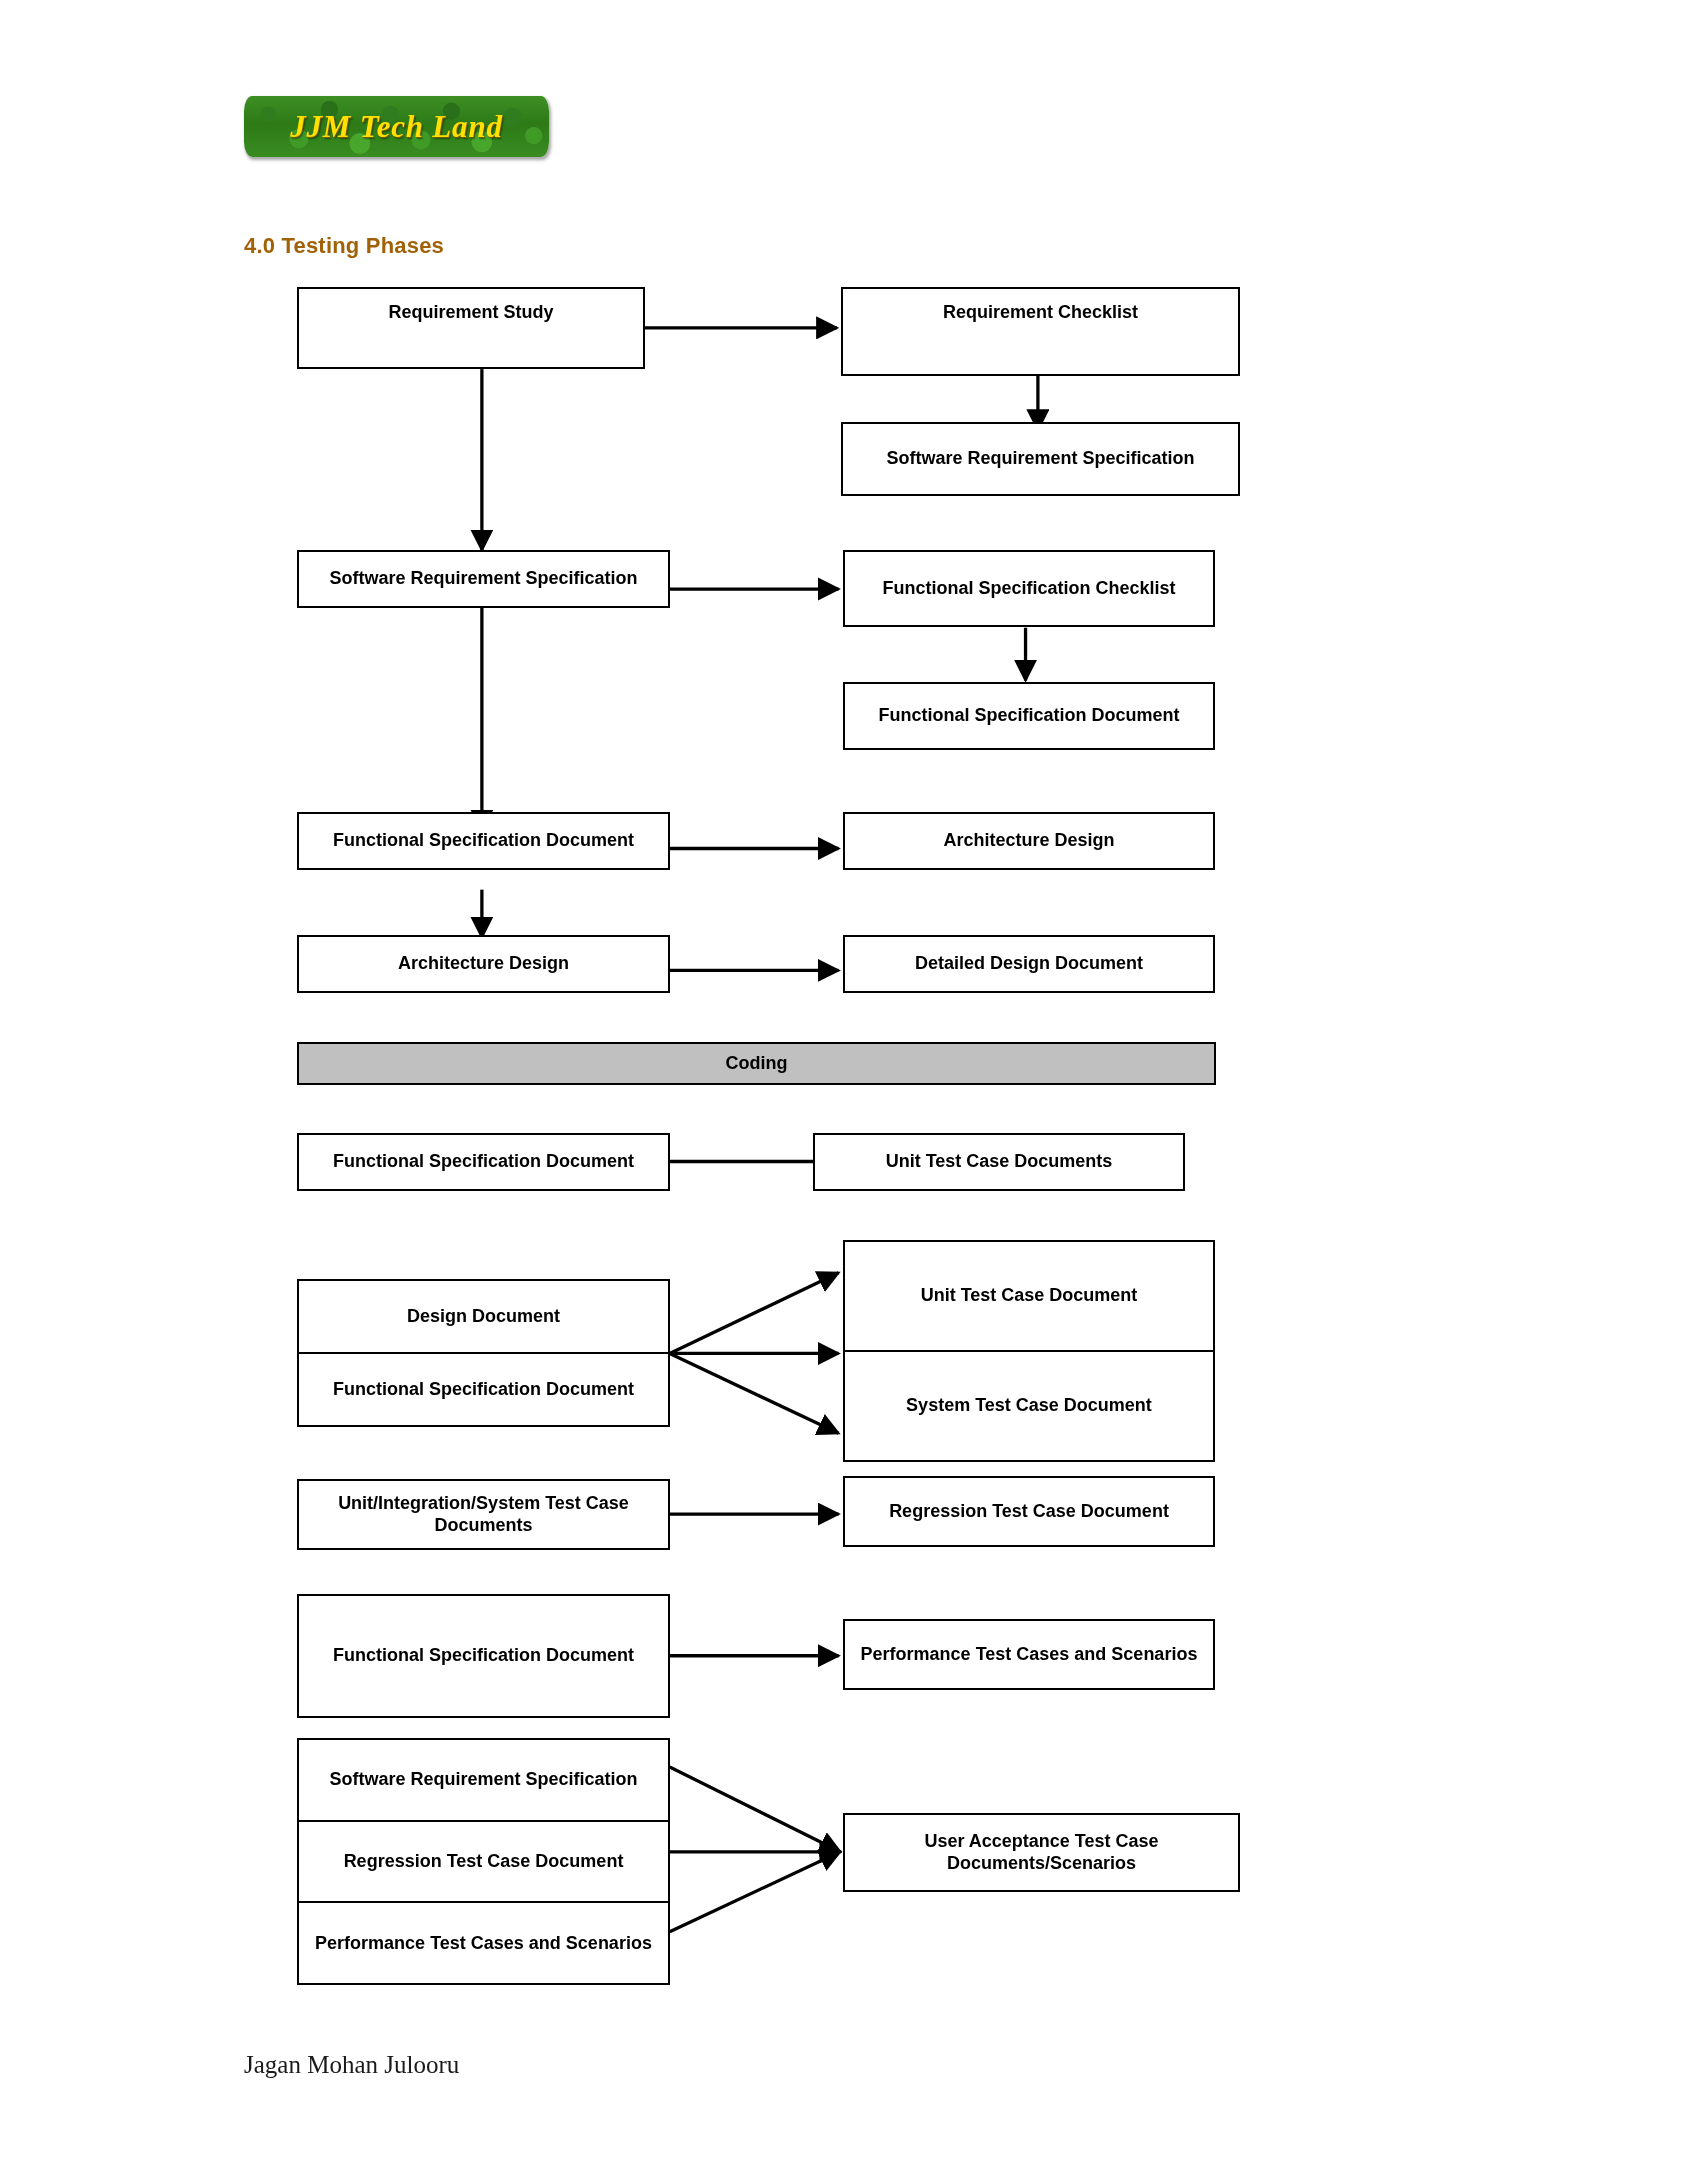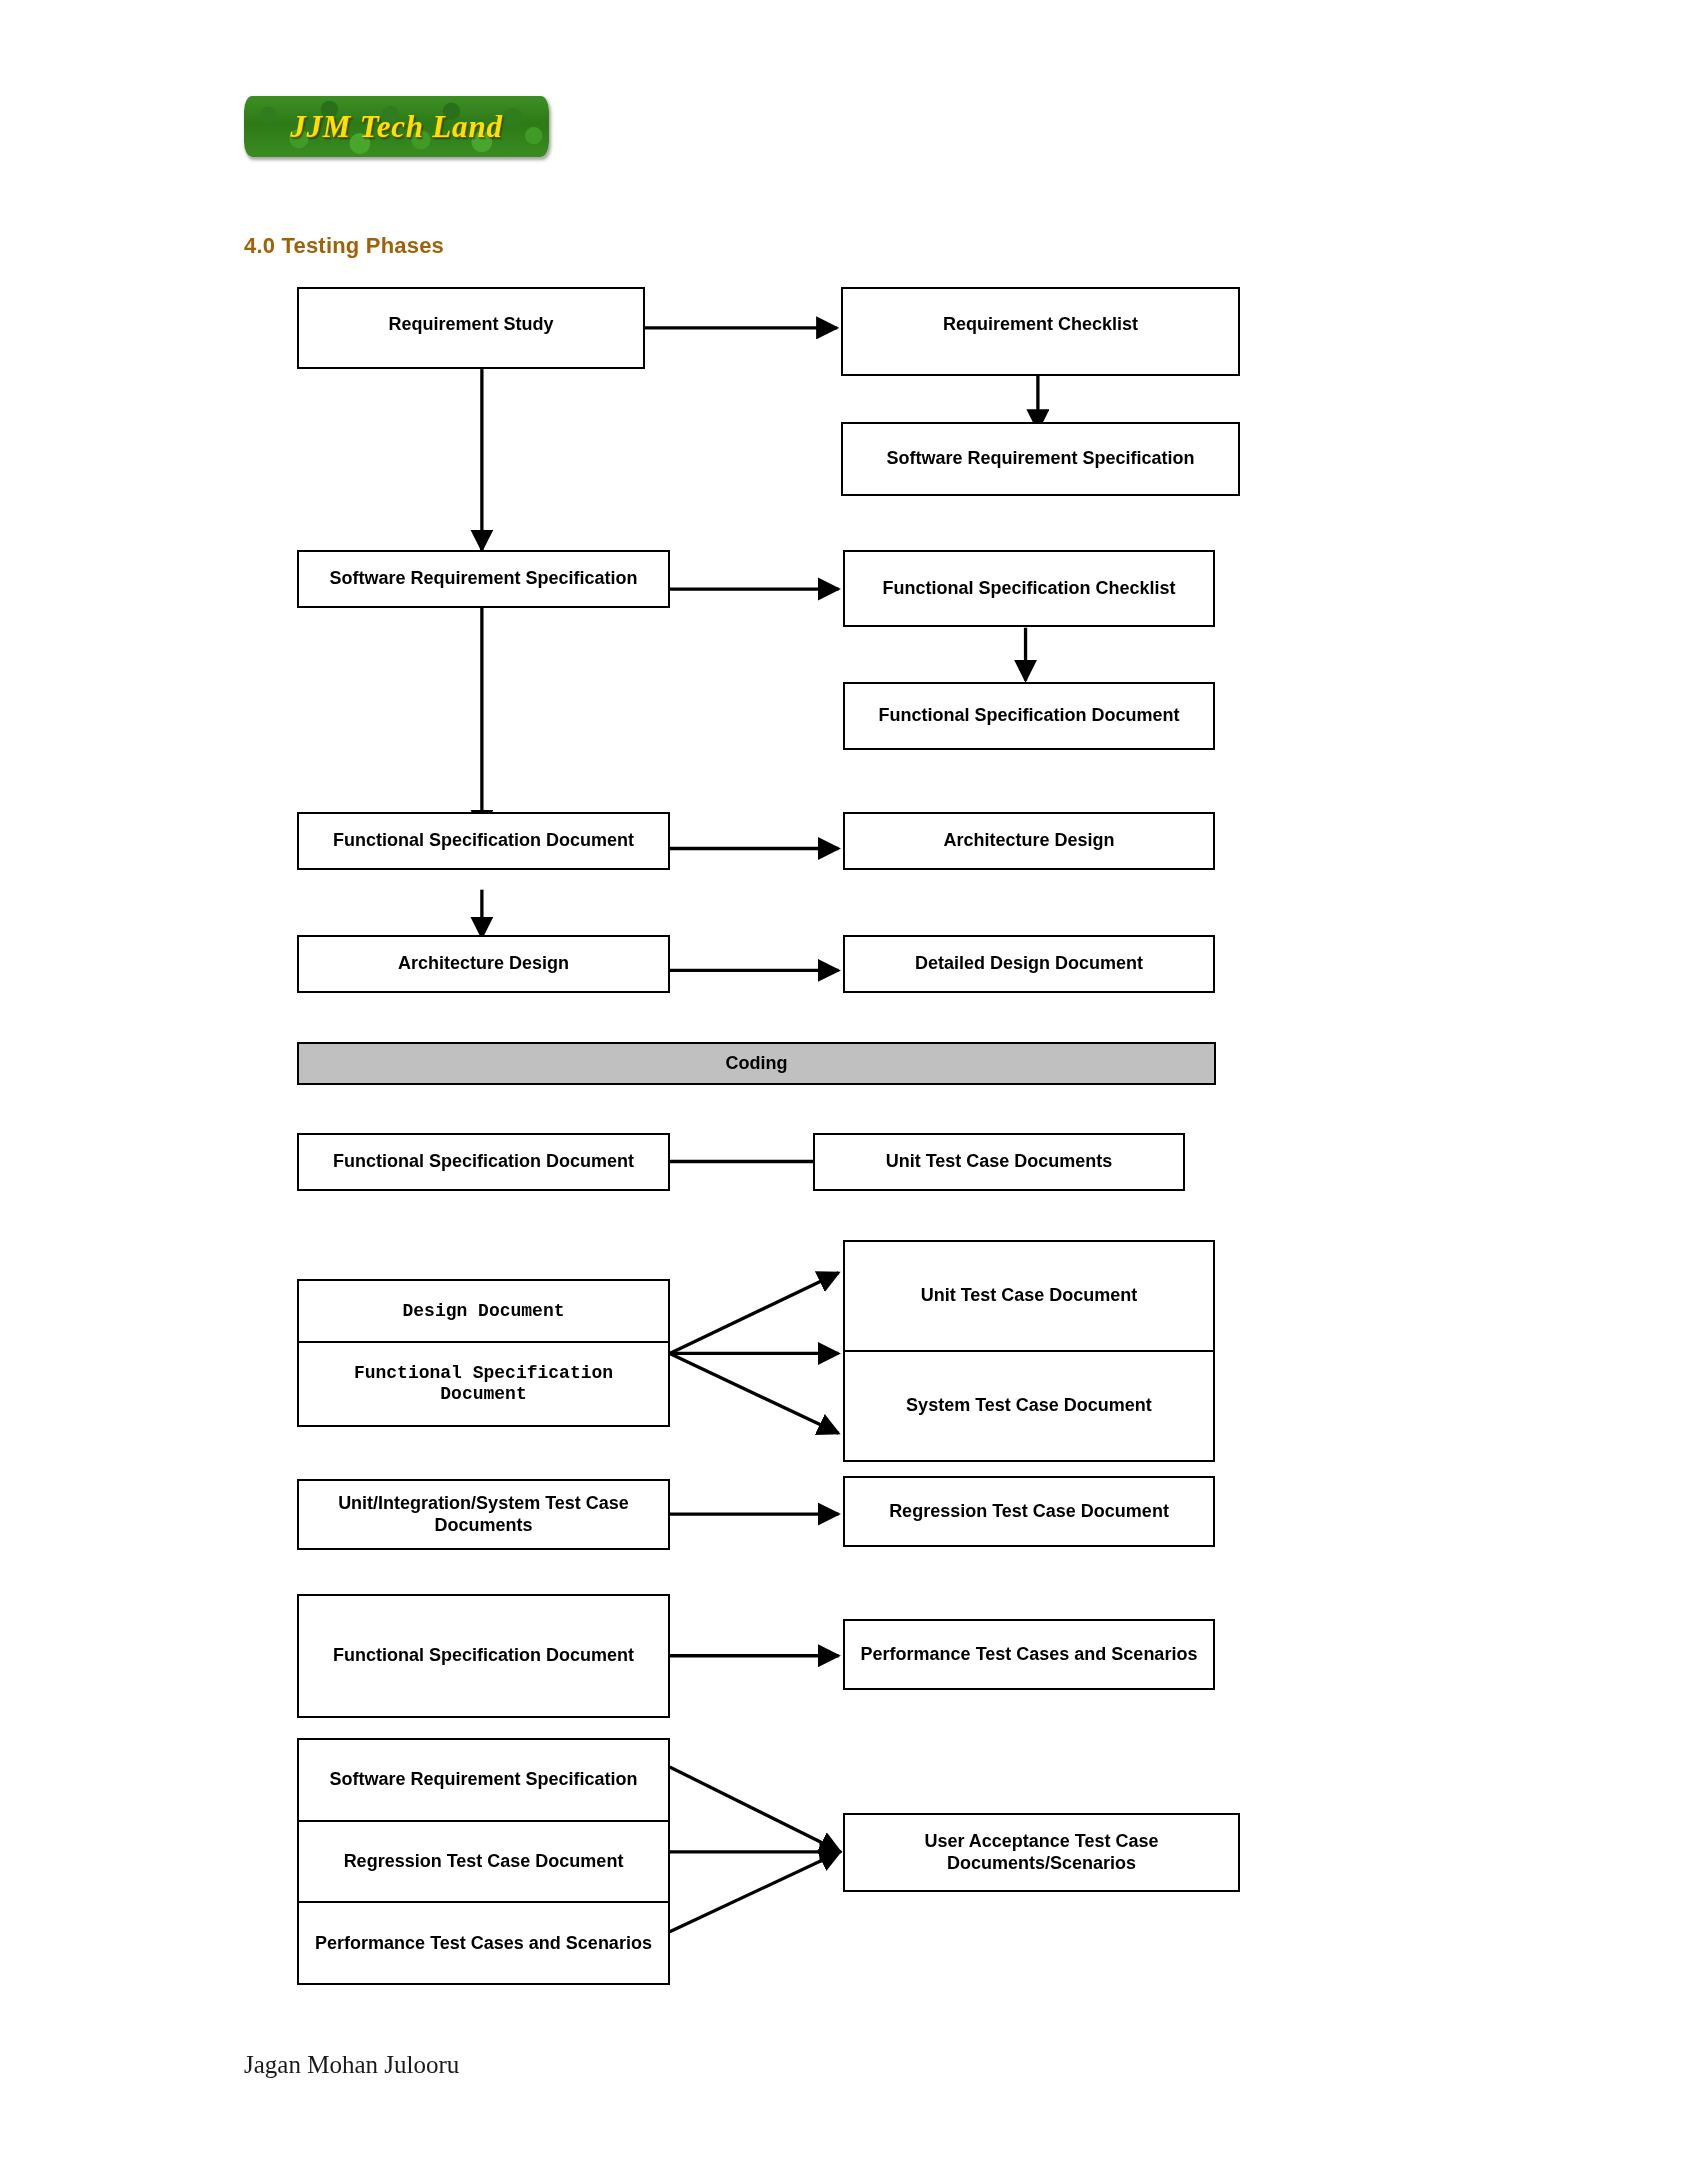--- a/index.html
+++ b/index.html
@@ -113,21 +113,20 @@
     padding: 1.6px 6.6px;
     flex: 1 1 auto;
   }
   .cell + .cell {
     border-top: 2.5px solid #000000;
   }
   
   .cell.top-anchored {
     align-items: flex-start;
     padding-top: 13px;
-    margin-top: 12px;
   }
 
   
   #footer {
     position: absolute;
     left: 244px;
     top: 2051px;
     font-family: "Liberation Serif", serif;
     font-size: 25px;
     color: #1a1a1a;
@@ -239,21 +238,21 @@
     </div>
 
     <div class="node" style="left:297px; top:1133px; width:373px; height:58px;">
       <div class="cell">Functional Specification Document</div>
     </div>
 
     <div class="node" style="left:813px; top:1133px; width:372px; height:58px;">
       <div class="cell">Unit Test Case Documents</div>
     </div>
 
-    <div class="node" style="left:297px; top:1279px; width:373px; height:148px;font-family:Liberation Mono, monospace;">
+    <div class="node" style="left:297px; top:1279px; width:373px; height:148px;">
       <div class="cell">Design Document</div>
       <div class="cell">Functional Specification Document</div>
     </div>
 
     <div class="node" style="left:843px; top:1240px; width:372px; height:222px;">
       <div class="cell">Unit Test Case Document</div>
       <div class="cell">System Test Case Document</div>
     </div>
 
     <div class="node" style="left:297px; top:1479px; width:373px; height:71px;">

